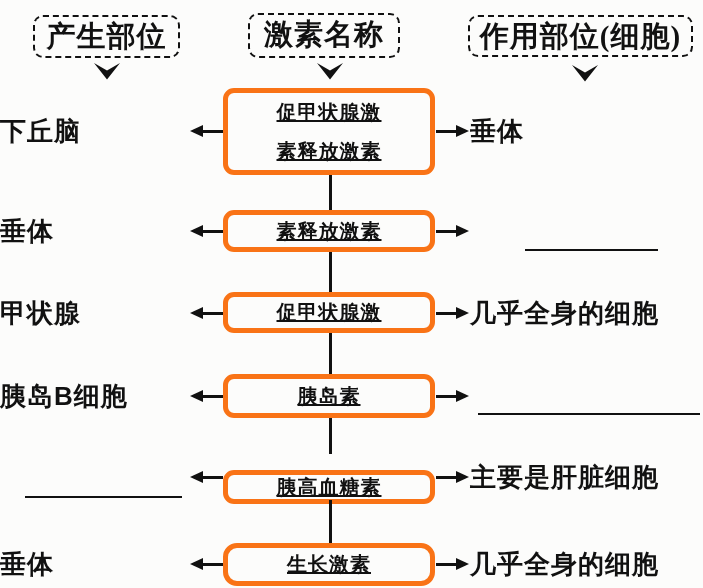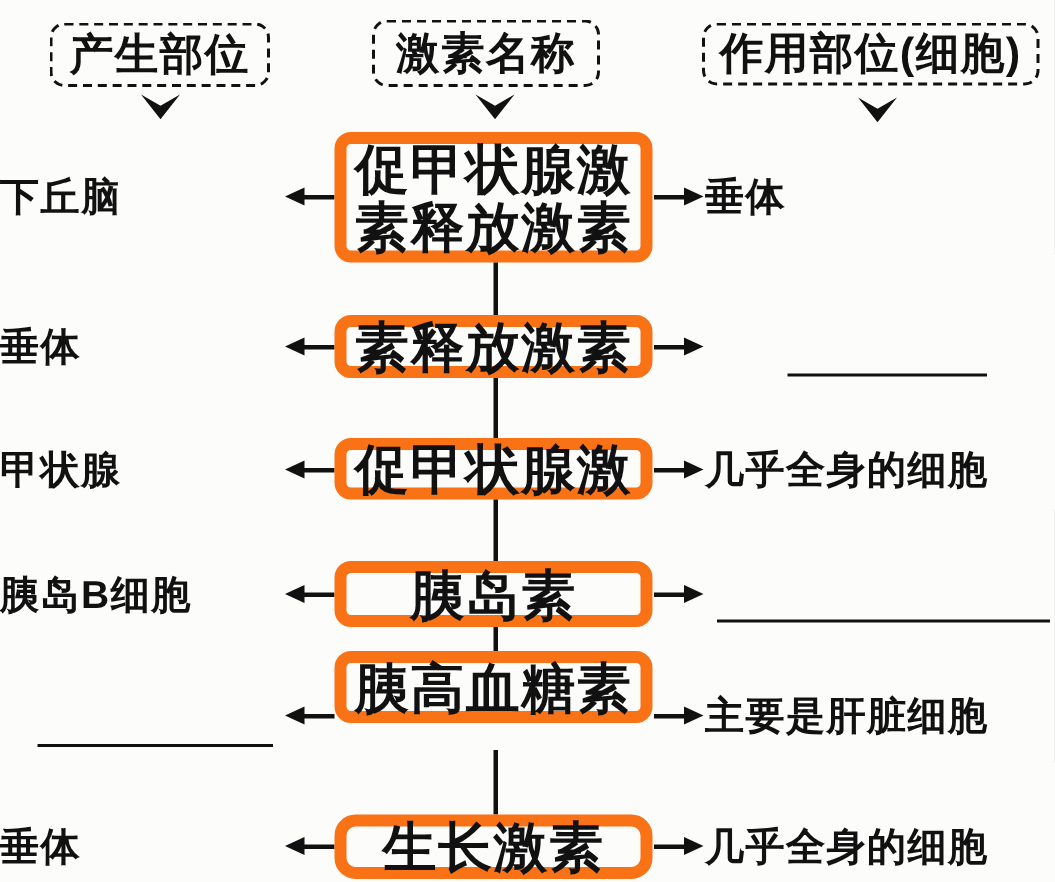--- a/index.html
+++ b/index.html
@@ -5,39 +5,40 @@
   html,body { margin:0; padding:0; background:#e8e8e8; }
   .stage {
     position:relative; width:703px; height:588px;
     background:#fcfcfb; color:#111;
     font-family:"Liberation Sans", sans-serif;
     overflow:hidden;
   }
   .hdr {
     position:absolute; box-sizing:border-box;
     border:2.5px dashed #111; border-radius:10px;
-    display:flex; align-items:center; justify-content:center;
+    display:flex; align-items:flex-start; justify-content:center;
     font-size:29px; font-weight:bold; letter-spacing:1px;
     white-space:nowrap;
+    font-family:Liberation Serif, serif;
   }
   .chev { position:absolute; width:28px; height:18px; }
   .chev svg { display:block; }
   .cell {
     position:absolute; height:42px;
     display:flex; align-items:center; justify-content:flex-start;
     font-size:26px; font-weight:bold; letter-spacing:1px;
     white-space:nowrap;
   }
   .cell.left  { left:0;     width:200px; }
   .cell.right { left:470px; width:233px; }
   .hbox {
     position:absolute; left:223px; width:212px; box-sizing:border-box;
-    border:8px solid #f97316; border-radius:11px; background:#fcfcfb;
+    border:5px solid #f97316; border-radius:11px; background:#fcfcfb;
     display:flex; align-items:center; justify-content:center;
-    font-size:36px; font-weight:bold; text-align:center;
+    font-size:20px; font-weight:bold; text-align:center;text-decoration:underline;
   }
   .hbox span { white-space:pre-line; line-height:39px; letter-spacing:1px; }
   .arrow { position:absolute; width:33px; height:12px; }
   .arrow .line { position:absolute; top:4.5px; height:3px; background:#111; }
   .arrow.l .line { left:9px; right:0; }
   .arrow.r .line { left:0; right:9px; }
   .arrow .head {
     position:absolute; top:0; width:0; height:0;
     border-top:6px solid transparent; border-bottom:6px solid transparent;
   }
@@ -152,21 +153,21 @@
   </div>
   <div class="blank" style="left:478px; top:413px; width:222px;"></div>
 
   <div class="vline" style="top:418px; height:36px;"></div>
 
   <div class="blank" style="left:25px; top:496px; width:157px;"></div>
   <div class="arrow l" style="left:190px; top:471px;">
     <span class="head"></span>
       <span class="line"></span>
   </div>
-  <div class="hbox" style="top:434px; height:48px;">
+  <div class="hbox" style="top:470px; height:34px;">
     <span>胰高血糖素</span>
   </div>
   <div class="arrow r" style="left:436px; top:471px;">
     <span class="line"></span>
       <span class="head"></span>
   </div>
   <div class="cell right" style="top:456px;">
     <span>主要是肝脏细胞</span>
   </div>
 

